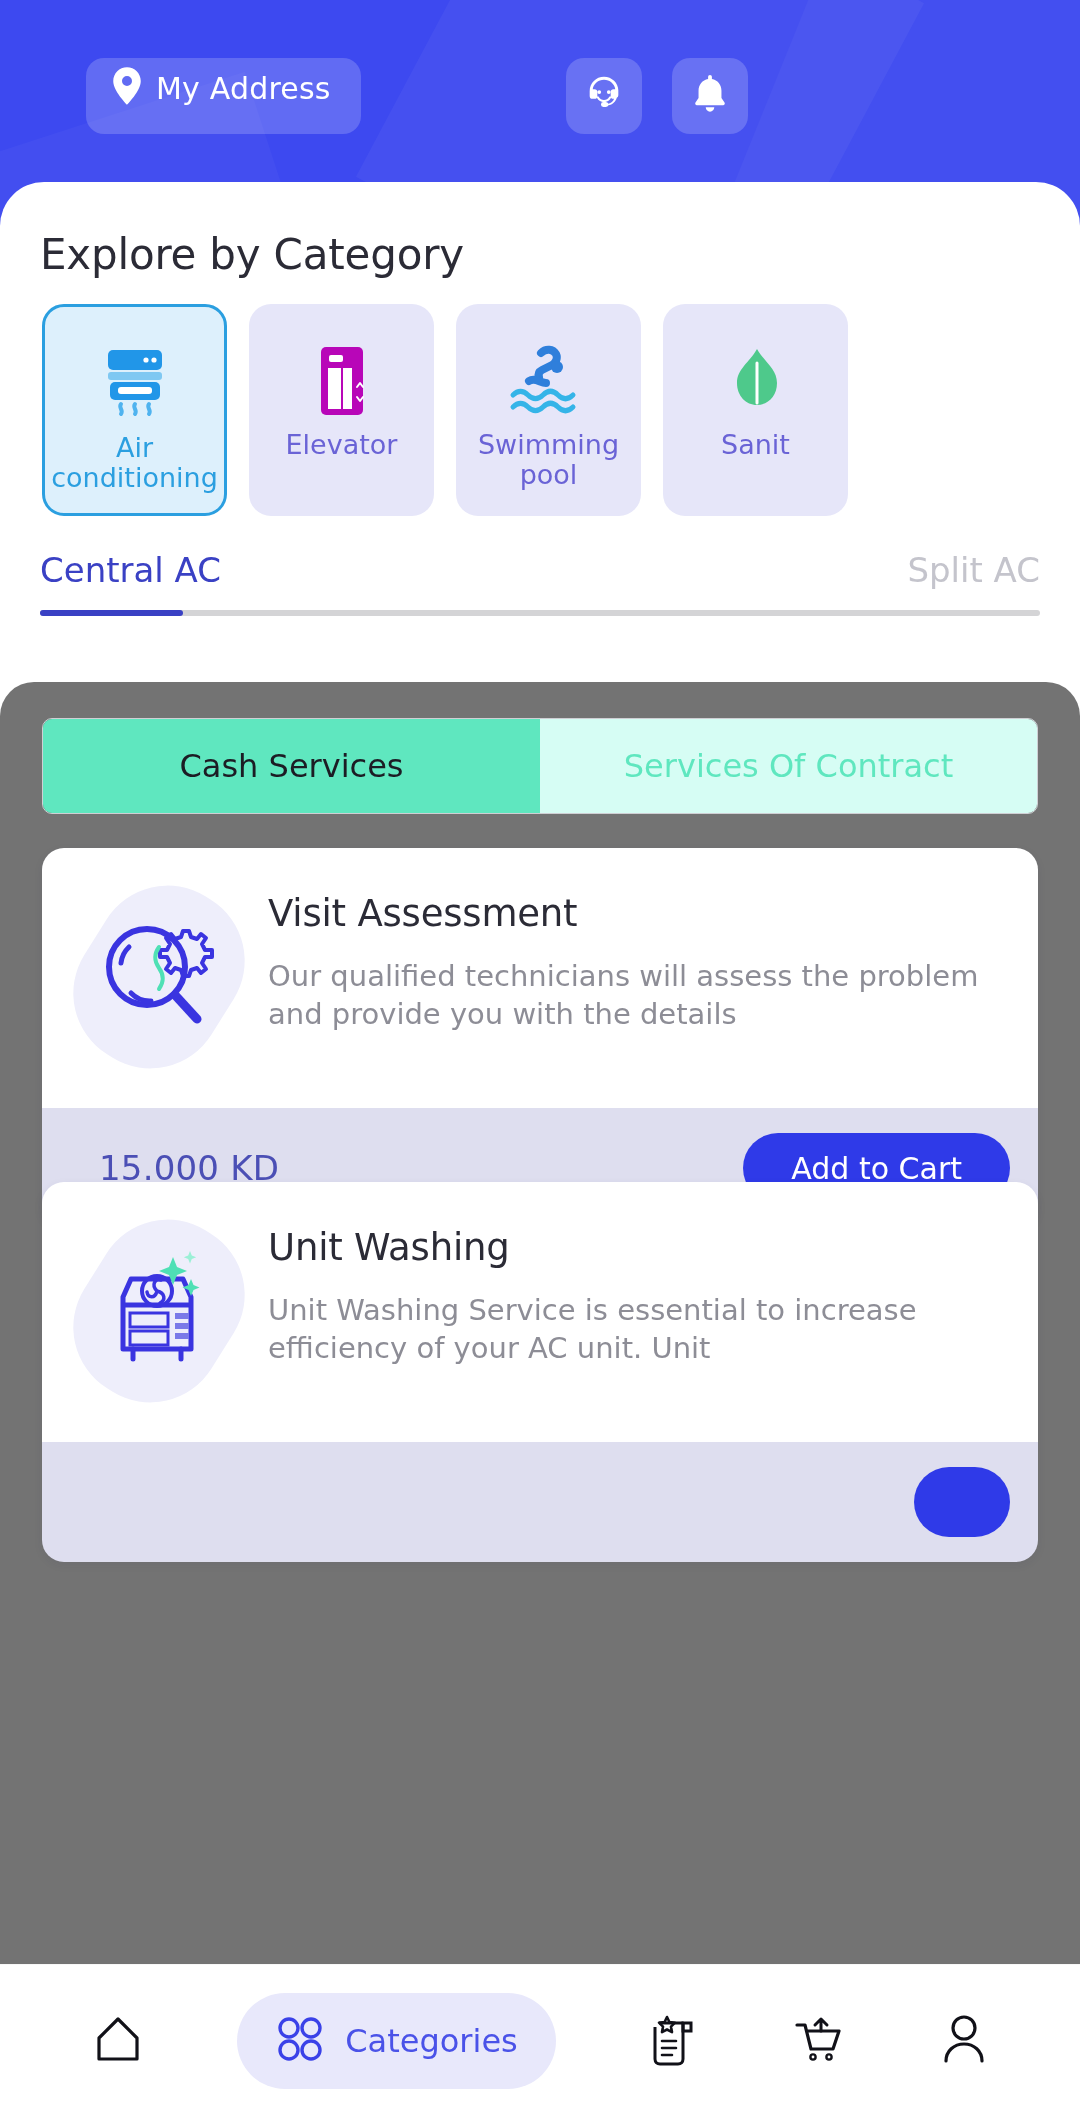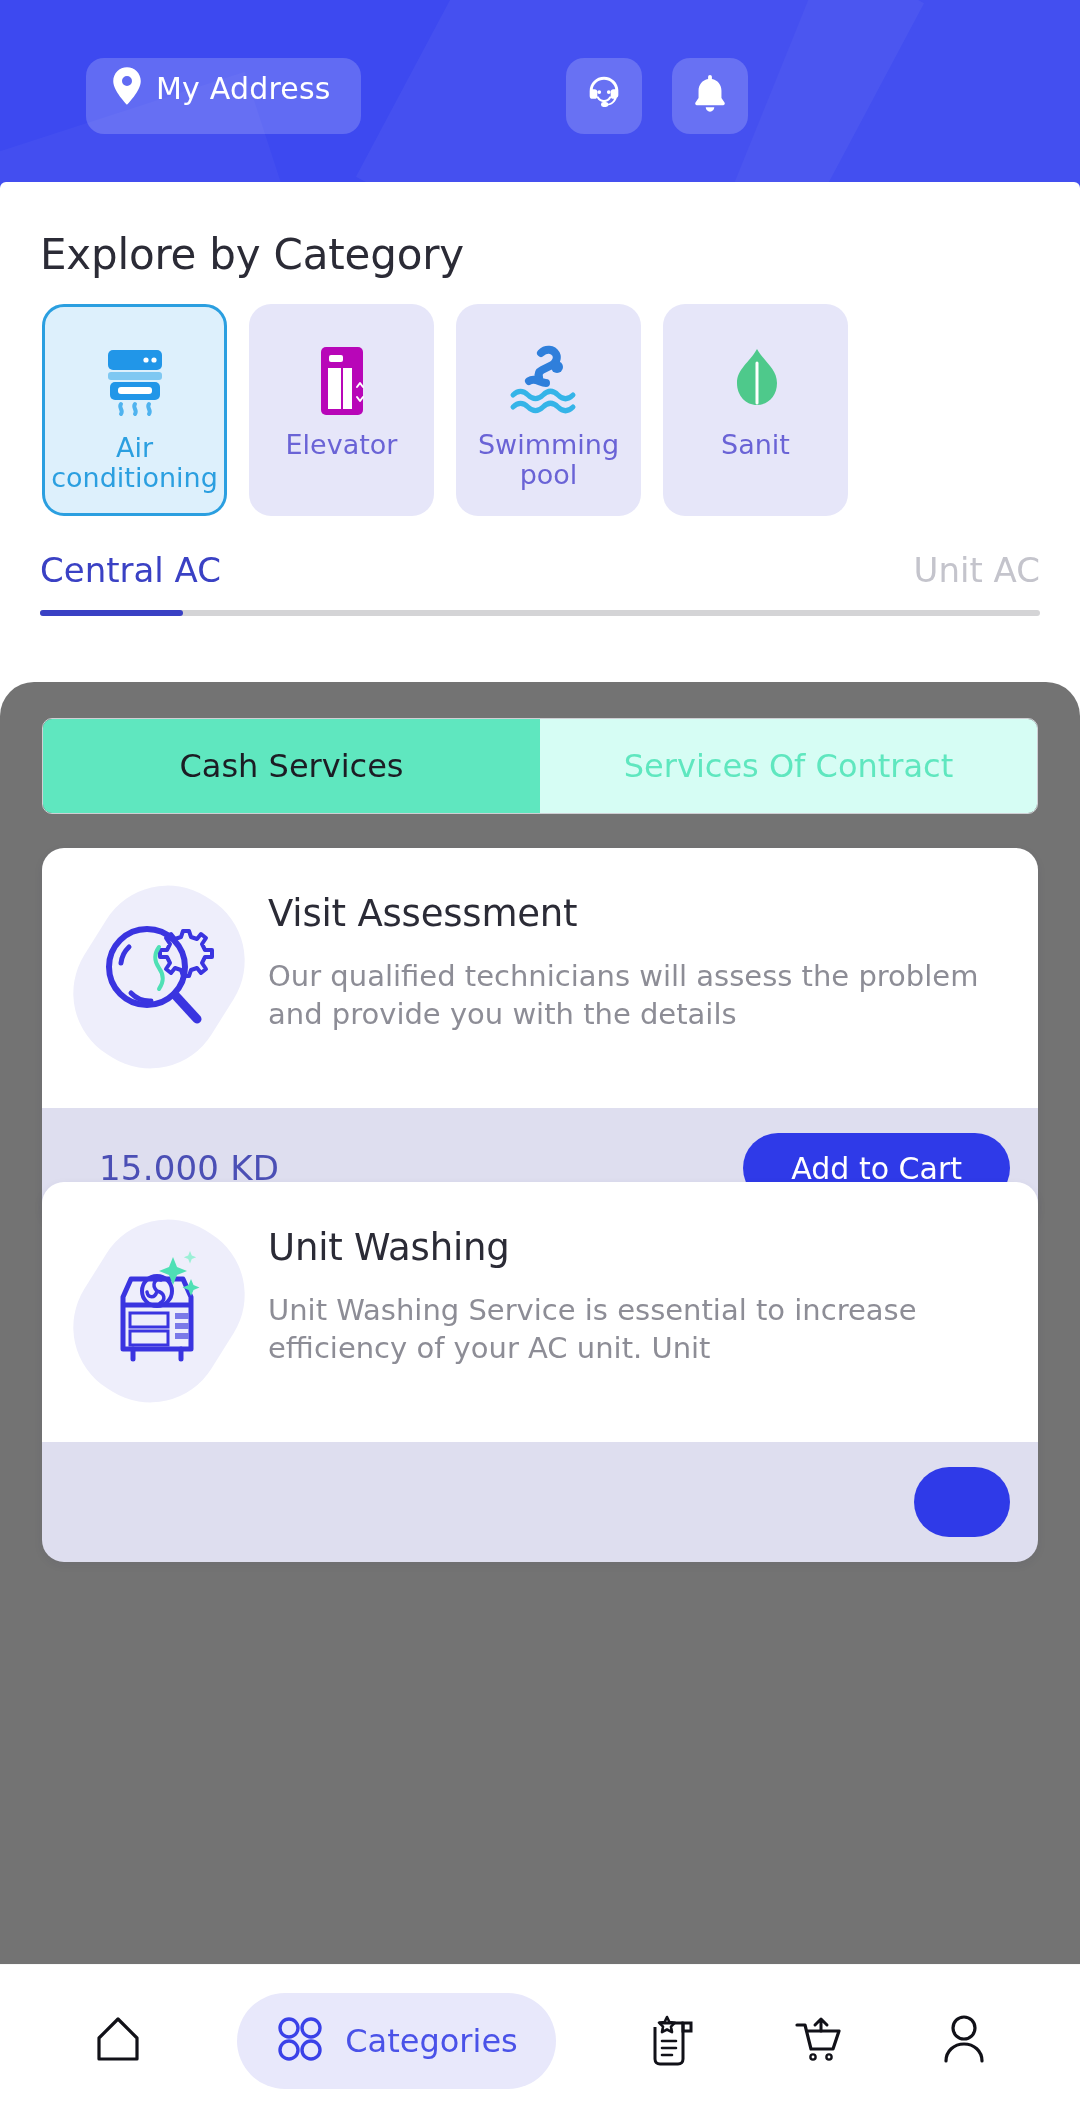--- a/index.html
+++ b/index.html
@@ -50,21 +50,21 @@
     border-radius: 18px;
     display: flex; align-items: center; justify-content: center;
   }
   .icon-btn.support { left: 566px; }
   .icon-btn.bell { left: 672px; }
 
   
   .sheet {
     position: absolute; left: 0; top: 182px; width: 1080px; height: 1934px;
     background: #ffffff;
-    border-top-left-radius: 44px; border-top-right-radius: 44px; border-radius: 6px;
+    border-top-left-radius: 44px; border-top-right-radius: 44px;
   }
 
   .page-title {
     position: absolute; left: 40px; top: 48px;
     font-size: 42px; color: #2b2b36; letter-spacing: -0.2px;
   }
 
   
   .cat-strip {
     position: absolute; left: 0; top: 122px; width: 1080px; height: 220px;
@@ -279,21 +279,21 @@
           </svg>
         </div>
         <div class="cat-label">Sanit</div>
       </div>
 
     </div>
 
     <div class="ac-tabs">
       <div class="ac-tab-row">
         <div class="ac-tab active">Central AC</div>
-        <div class="ac-tab">Unit AC</div>
+        <div class="ac-tab">Split AC</div>
       </div>
       <div class="ac-underline">
         <div class="fill"></div>
       </div>
     </div>
 
     <div class="panel">
 
       <div class="seg">
         <div class="seg-btn active">Cash Services</div>

